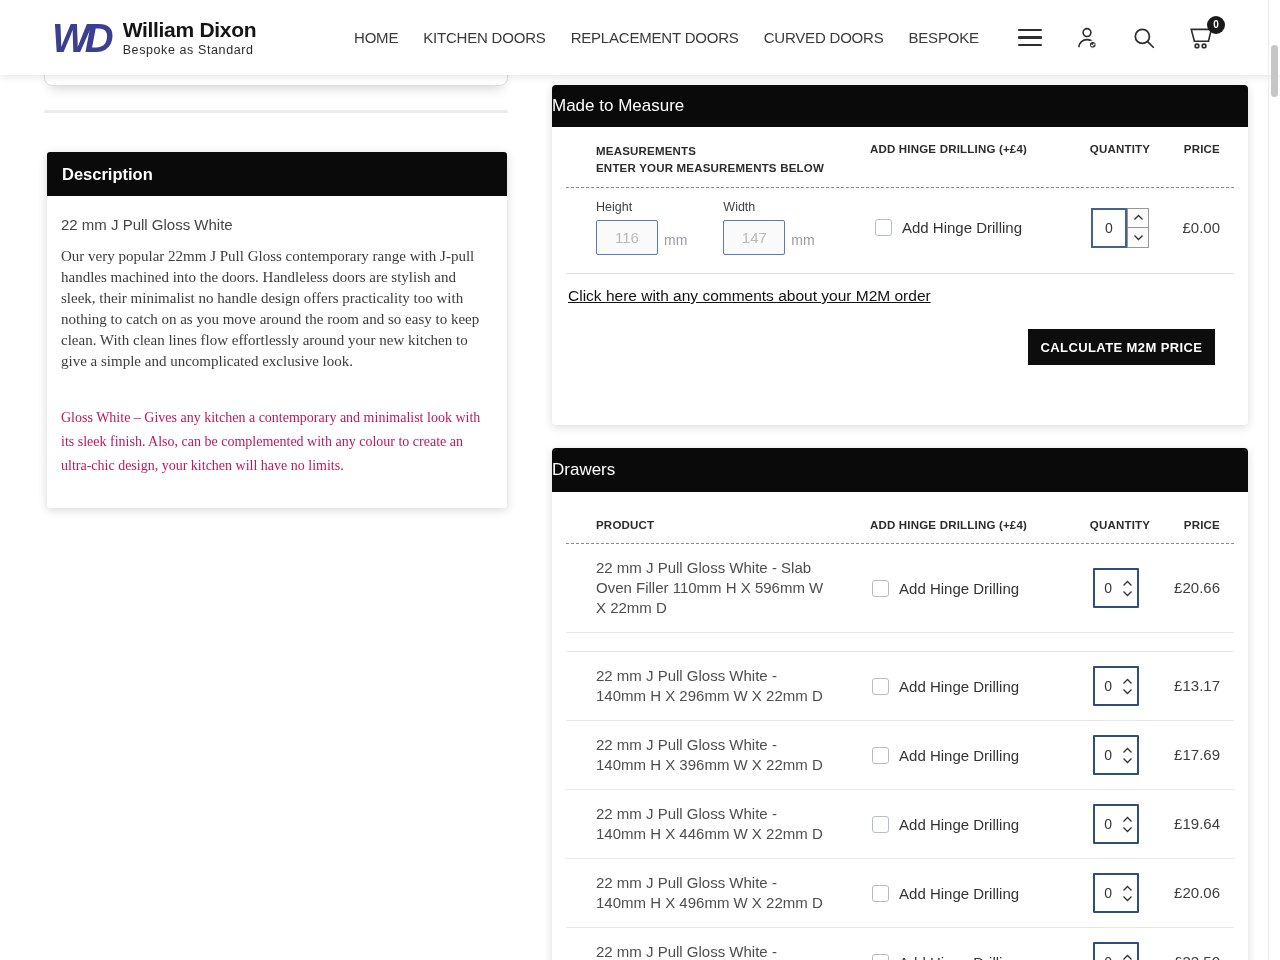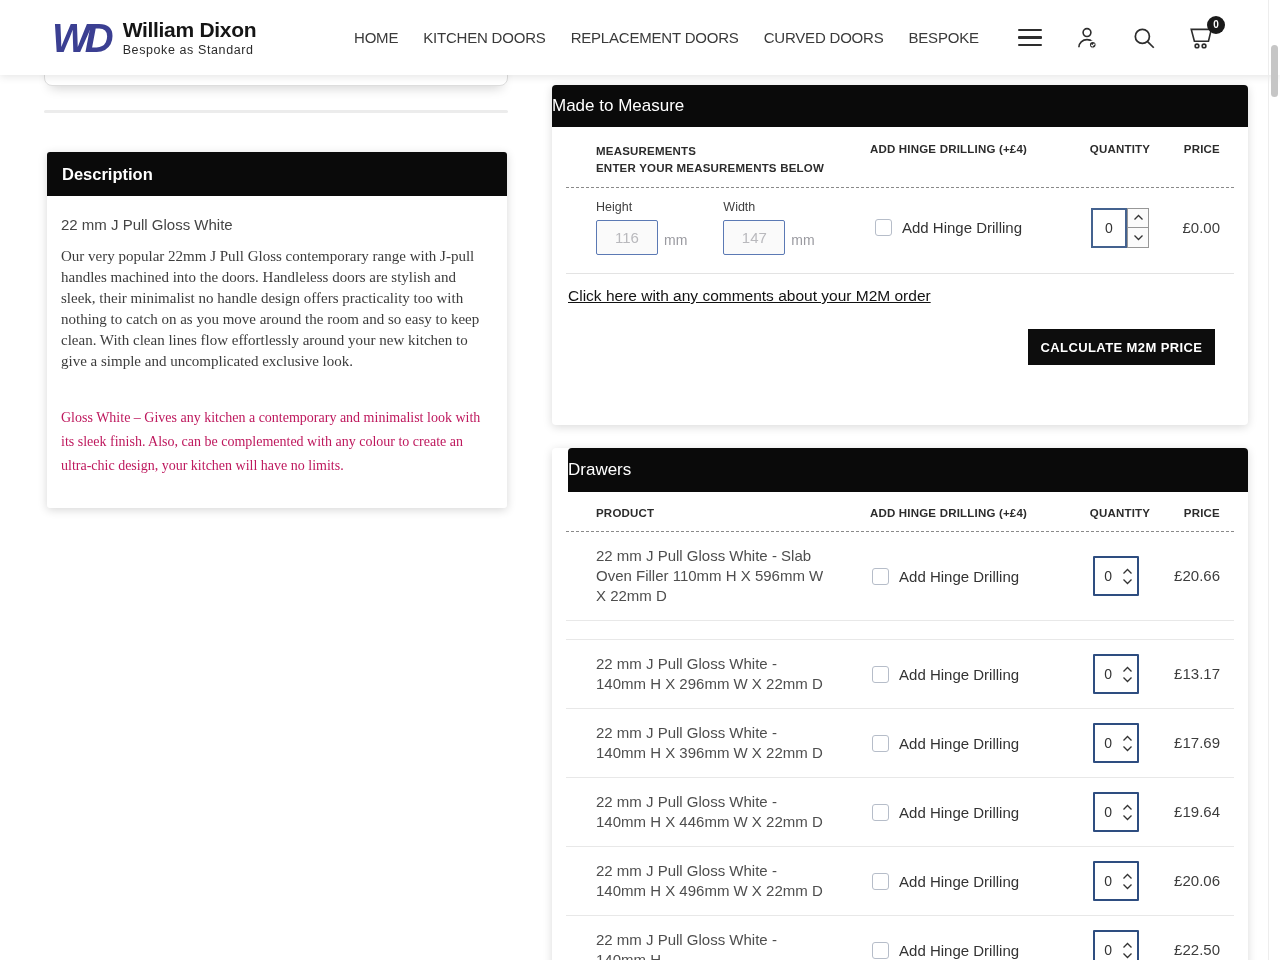--- a/index.html
+++ b/index.html
@@ -93,21 +93,21 @@
              display:flex; align-items:center; cursor:pointer; }
   .qty-row .qval { flex:1; text-align:center; font-size:14px; color:#333; }
   .qty-row .qarrows { display:flex; flex-direction:column; gap:3px; padding-right:4px; }
 
   .m2m-link-row { padding:13px 0 0 2px; }
   .m2m-link { font-size:15.5px; color:#121212; text-decoration:underline; cursor:pointer; }
   .calc-btn { display:block; margin:24px 19px 0 auto; width:187px; height:36px; background:#0d0d0d;
               color:#fff; border:none; font-size:13px; font-weight:700; letter-spacing:.4px;
               font-family:"Liberation Sans", sans-serif; cursor:pointer; }
 
-  .d-thead { padding:15px 0 12px; }
+  .d-thead { padding:15px 0 12px;margin-top:12px; }
   .prow { display:flex; align-items:center; padding:14px 0; border-bottom:1px solid #e8e8e8; }
   .prow .col1 { font-size:15px; color:#4e4e4e; line-height:20px; padding-right:10px; }
   .prow-spacer { height:19px; border-bottom:1px solid #e8e8e8; }
 </style>
 </head>
 <body>
 
 <div class="header">
   <div class="logo">
     <div class="logo-mark">WD</div>
@@ -237,21 +237,21 @@
     </div>
 
     <div class="m2m-link-row">
       <a href="#" class="m2m-link">Click here with any comments about your M2M order</a>
     </div>
     <button class="calc-btn">CALCULATE M2M PRICE</button>
   </div>
 </div>
 
 <div class="rcard drawers-card">
-  <div class="bar" style="height:44px;margin-left:16px;">
+  <div class="bar" style="height:44px;">
     <span>Drawers</span>
   </div>
   <div class="card-body">
     <div class="thead d-thead">
       <div class="th col1">PRODUCT</div>
       <div class="th col2">ADD HINGE DRILLING (+£4)</div>
       <div class="th col3">QUANTITY</div>
       <div class="th col4">PRICE</div>
     </div>
     <div id="drawer-rows">

